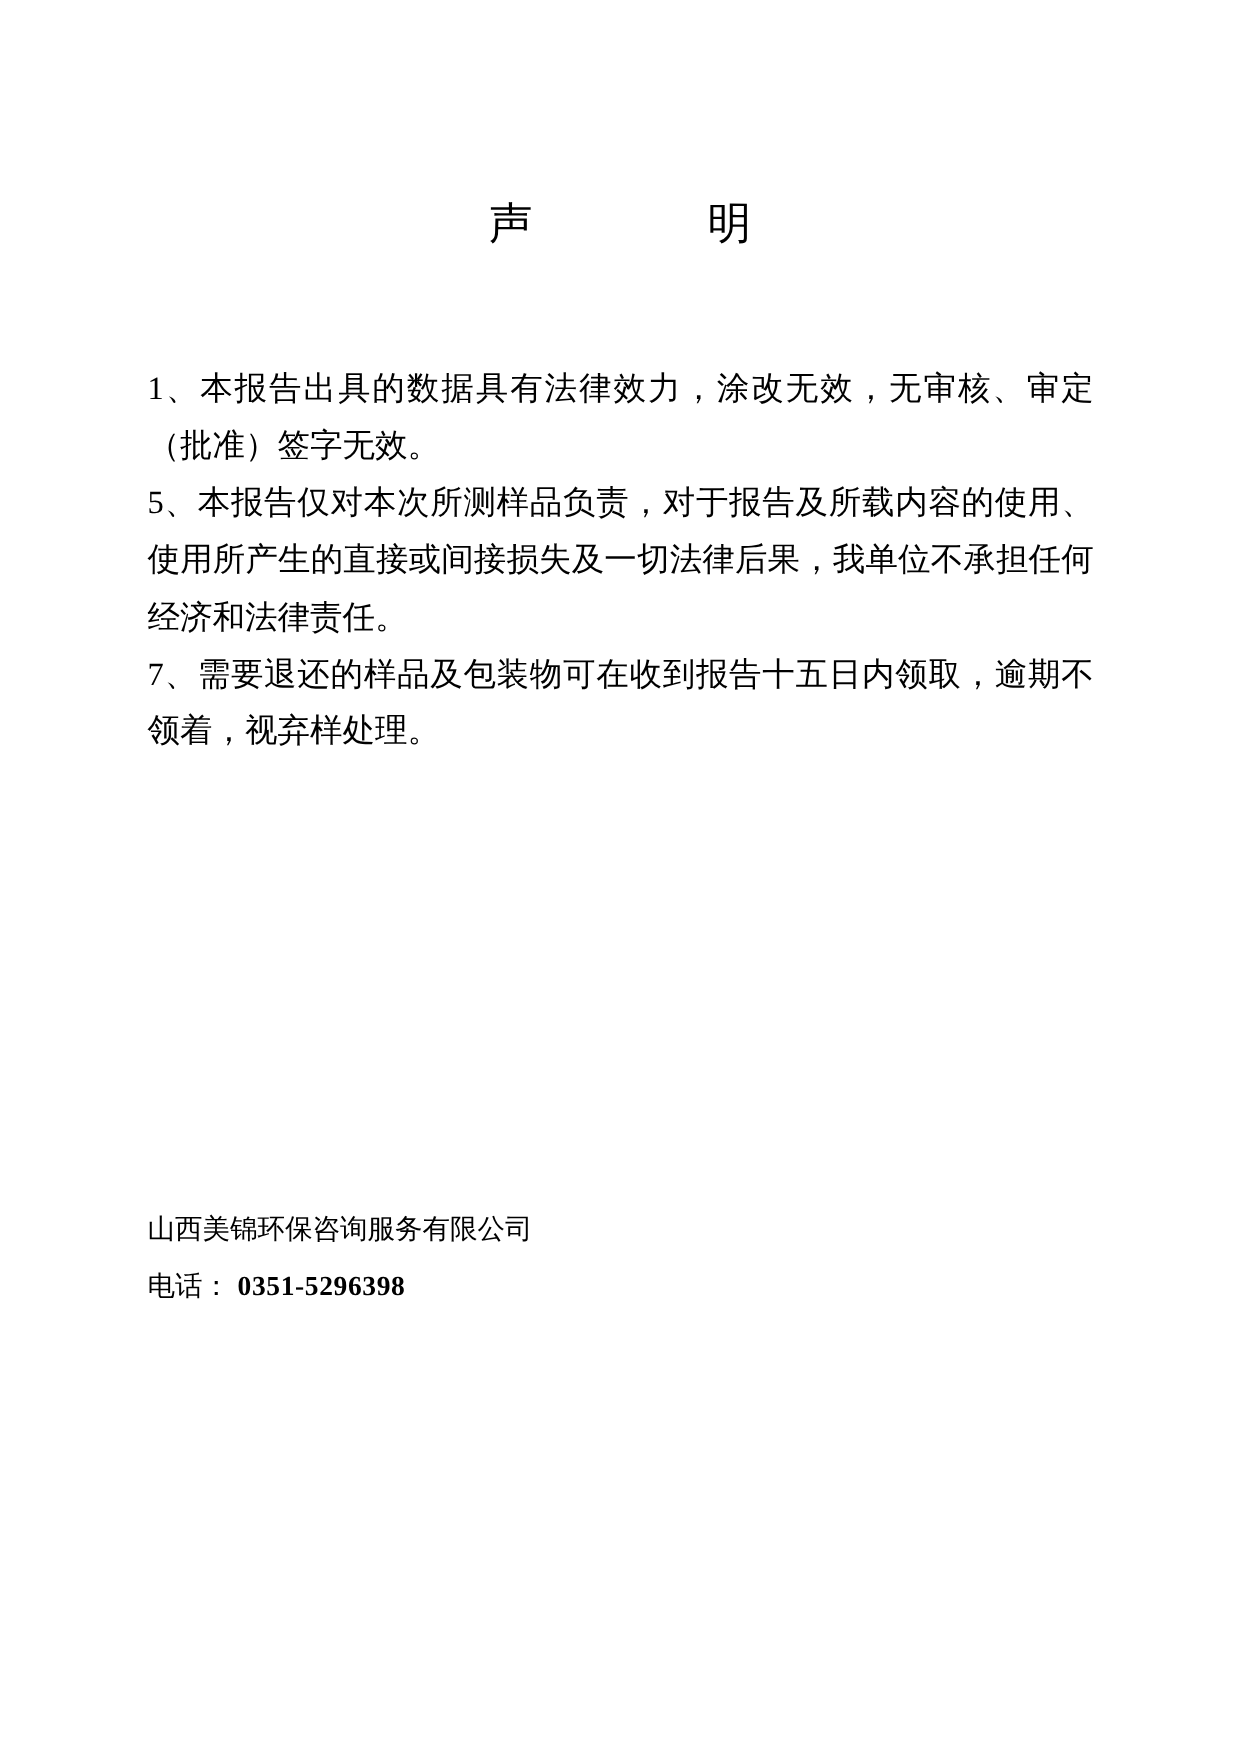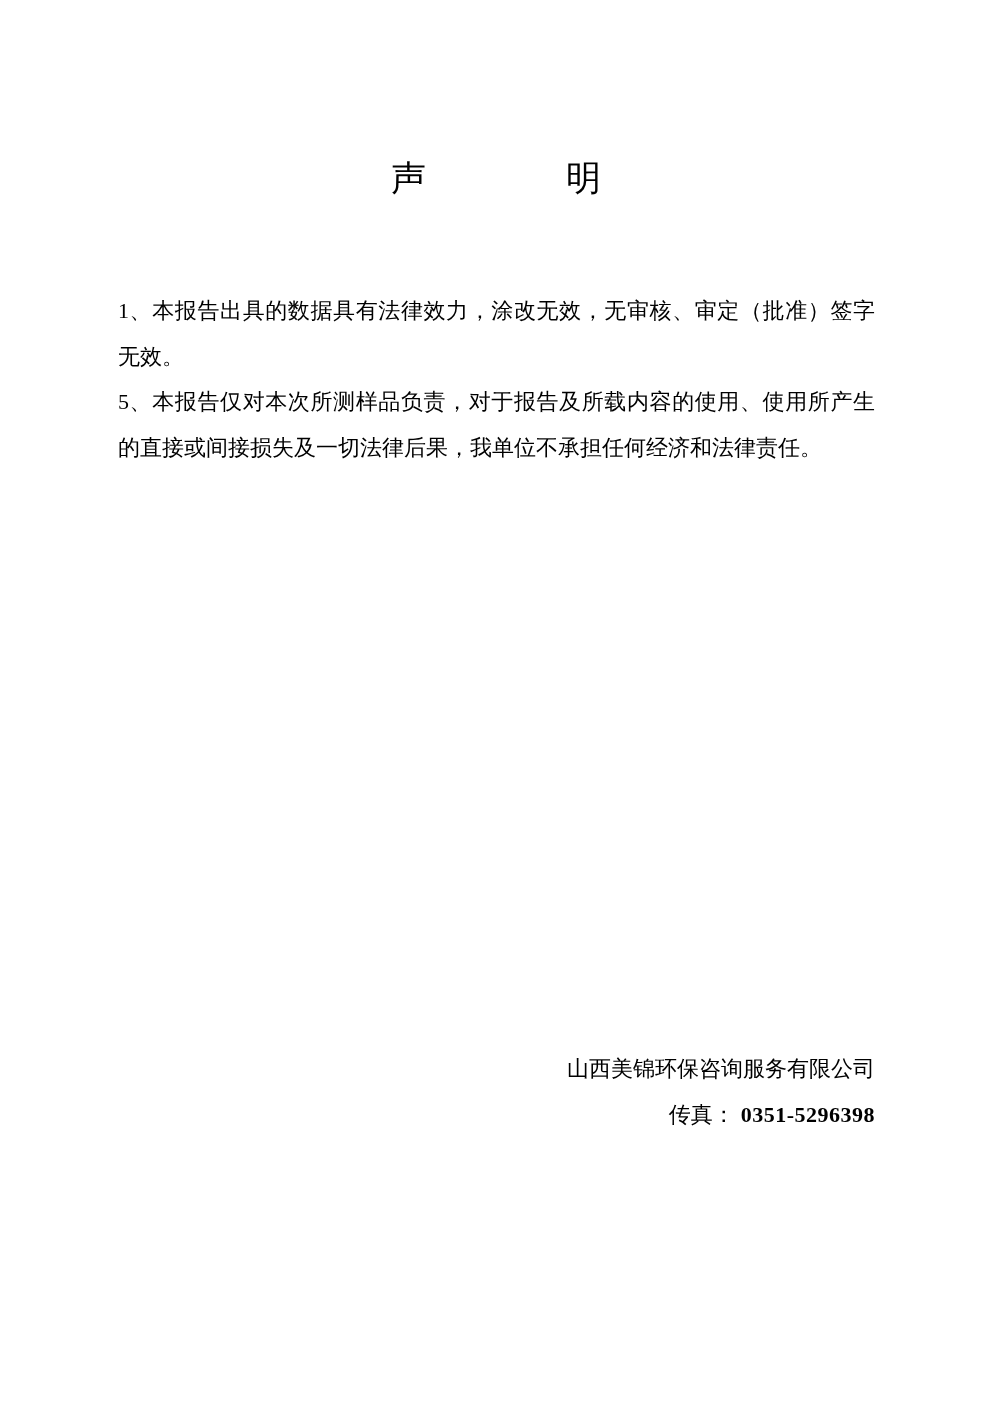--- a/index.html
+++ b/index.html
@@ -29,37 +29,36 @@
     gap: 140px;
     font-size: 35px;
     font-weight: 400;
     line-height: 1.2;
   }
   .statements {
     position: absolute;
     top: 288px;
     left: 118px;
     width: 757px;
-    font-size: 22px;
+    font-size: 26px;
     line-height: 45.7px;
     text-align: justify;
     text-justify: inter-ideograph;
   }
   .statements p {
     margin: 0;
     padding: 0;
   }
   .contact {
     position: absolute;
-    top: 1046px;
+    top: 960px;
     left: 118px;
     width: 757px;
     font-size: 22px;
     line-height: 45.5px;
-    text-align: right;
   }
   .contact p {
     margin: 0;
     padding: 0;
   }
   .contact .contact-value {
     padding-left: 6px;
   }
   .contact .contact-value.numeric {
     font-weight: bold;
@@ -72,20 +71,21 @@
 <div class="doc-page">
 
   <div class="doc-title">
     <span>声</span>
     <span>明</span>
   </div>
 
   <div class="statements">
     <p>1、本报告出具的数据具有法律效力，涂改无效，无审核、审定（批准）签字无效。</p>
     <p>5、本报告仅对本次所测样品负责，对于报告及所载内容的使用、使用所产生的直接或间接损失及一切法律后果，我单位不承担任何经济和法律责任。</p>
+    <p>7、需要退还的样品及包装物可在收到报告十五日内领取，逾期不领着，视弃样处理。</p>
   </div>
 
   <div class="contact">
     <p>山西美锦环保咨询服务有限公司</p>
-    <p><span class="contact-label">传真：</span><span class="contact-value numeric">0351-5296398</span></p>
+    <p><span class="contact-label">电话：</span><span class="contact-value numeric">0351-5296398</span></p>
   </div>
 
 </div>
 
 </body></html>

